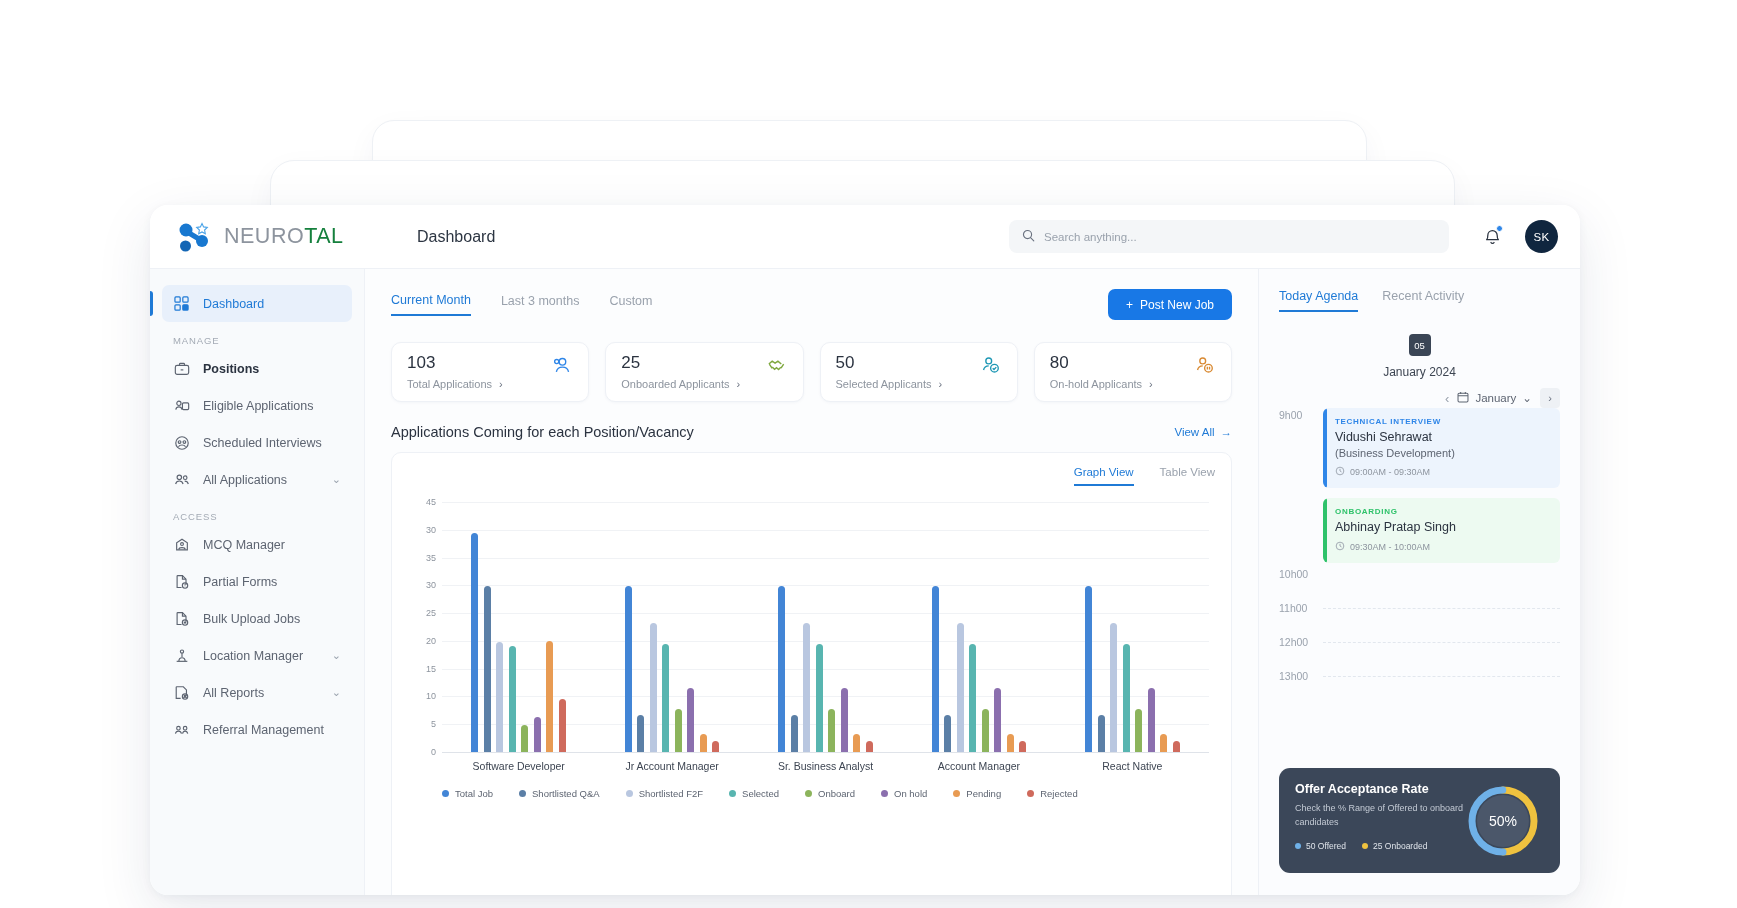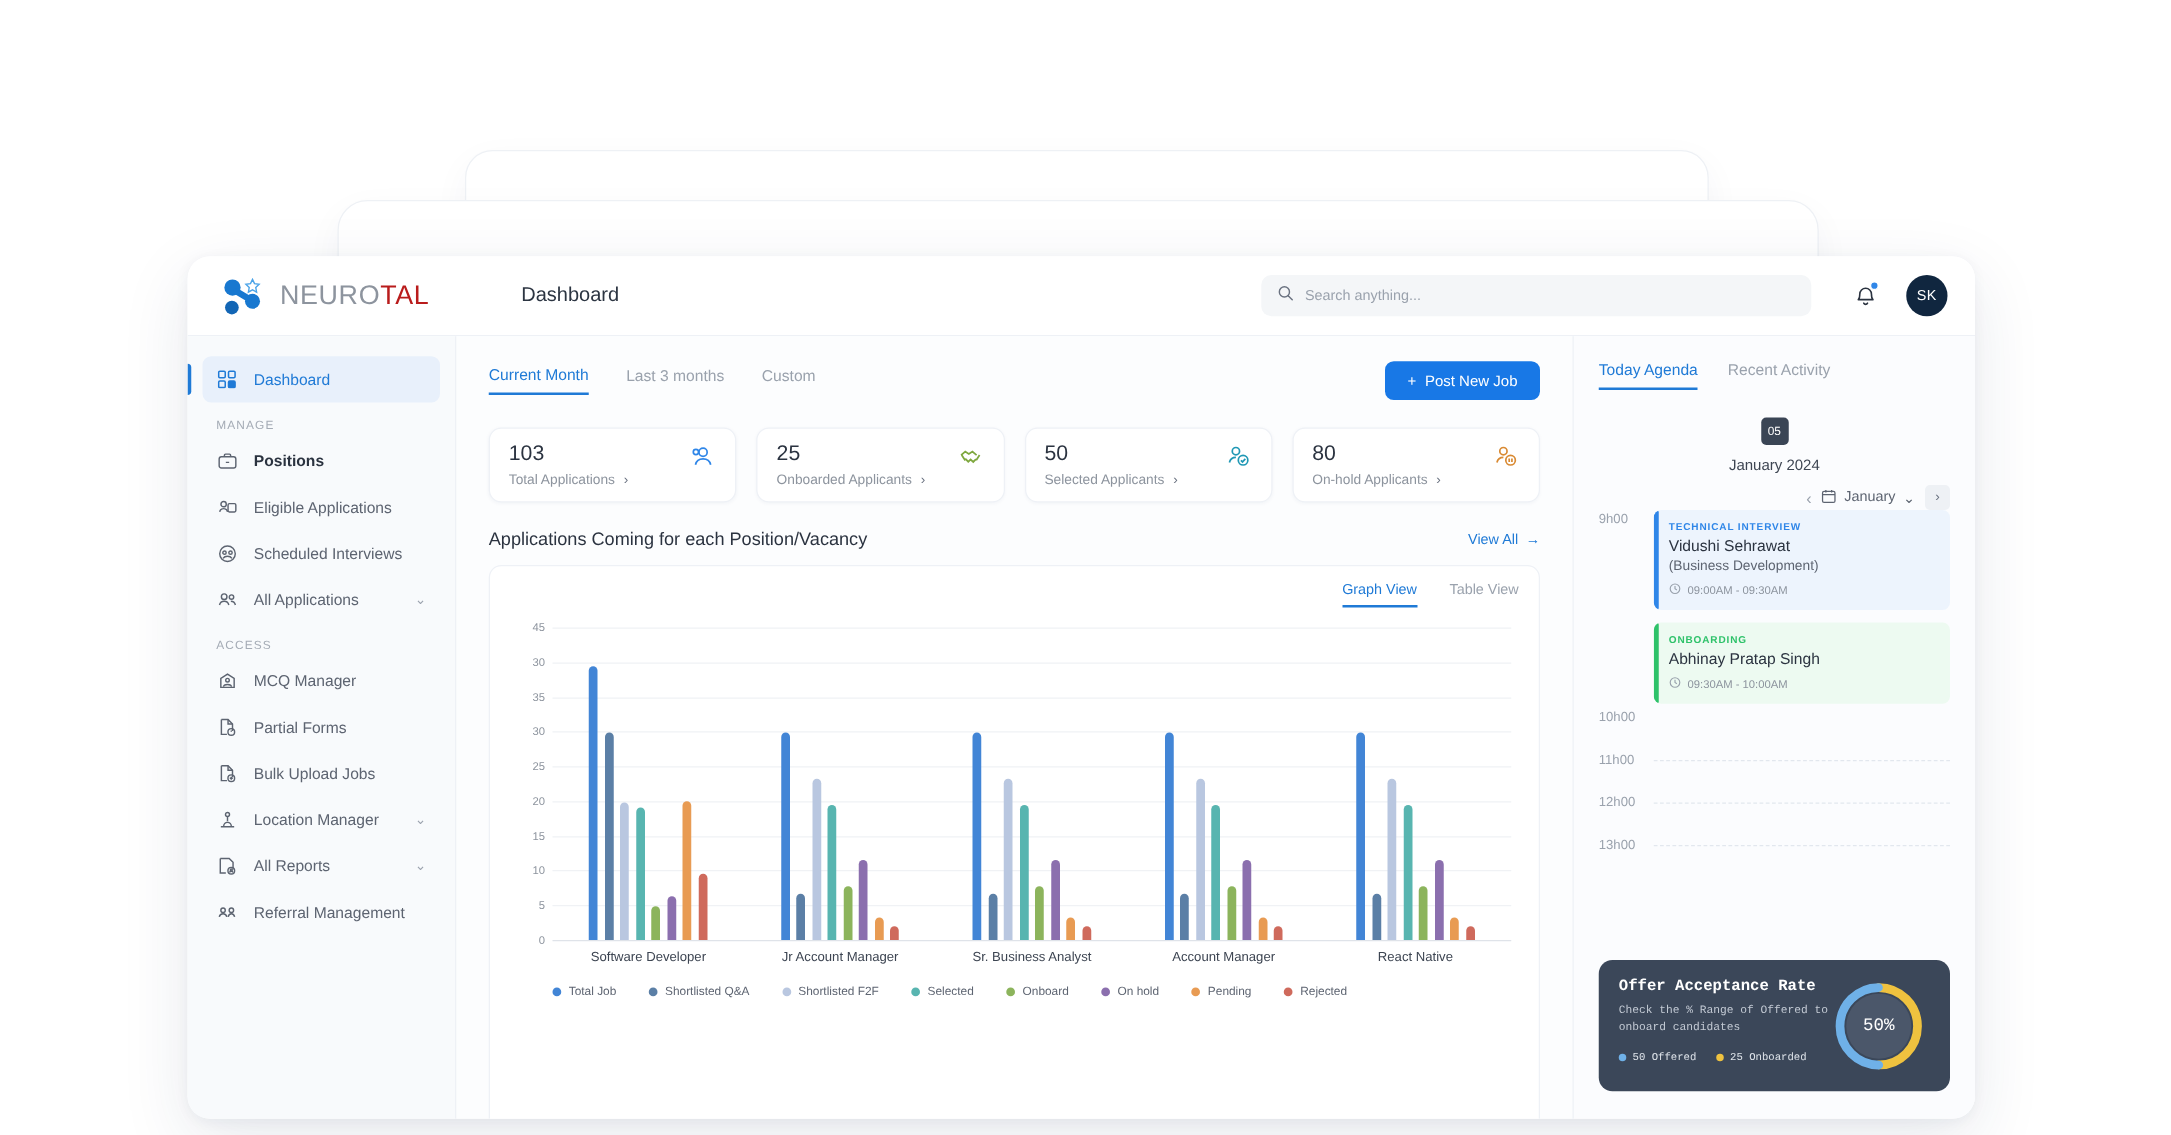--- a/index.html
+++ b/index.html
@@ -22,21 +22,21 @@
     background:#ffffff; border-radius:18px; overflow:hidden;
     box-shadow: 0 18px 55px rgba(25,45,85,.10), 0 2px 10px rgba(25,45,85,.05);
   }
 
   
   .topbar { height:64px; display:flex; align-items:center; padding:0 22px 0 26px; background:#fff;
             border-bottom:1px solid #eef1f6; }
   .brand { display:flex; align-items:center; gap:10px; width:215px; }
   .brand-mark { width:38px; height:34px; position:relative; flex:none; }
   .brand-text { font-size:21.5px; letter-spacing:.5px; color:#8d949e; font-weight:400; }
-  .brand-text .blue { color:#b91c1c; }
+  .brand-text .blue { color:#15803d; }
   .page-title { font-size:16px; color:#2c3542; margin-left:26px; font-weight:400; }
   .top-spacer { flex:1; }
   .search {
     width:440px; height:33px; background:#f4f6f8; border-radius:8px;
     display:flex; align-items:center; gap:9px; padding:0 13px; border:none;
   }
   .search input { border:none; outline:none; background:transparent; font-size:11.5px;
                   color:#5a6371; font-family:inherit; width:100%; }
   .search input::placeholder { color:#9aa2ad; }
   .bell { width:34px; height:34px; margin-left:26px; position:relative; display:flex;
@@ -143,21 +143,21 @@
   .event.green { background:#edfaf1; }
   .event.green::before { background:#2ec26a; }
   .ev-kind { font-size:8px; letter-spacing:.7px; font-weight:700; }
   .event.blue .ev-kind { color:#2f86e8; }
   .event.green .ev-kind { color:#2ec26a; }
   .ev-name { font-size:12.5px; color:#2b3340; margin-top:4px; }
   .ev-sub { font-size:11px; color:#5d6471; margin-top:3px; }
   .ev-time { font-size:9px; color:#8d949e; margin-top:7px; display:flex; align-items:center; gap:5px; }
 
   .offer { position:absolute; left:20px; right:20px; bottom:22px; height:105px;
-           background:#3b4759; border-radius:11px; padding:14px 16px; display:flex; color:#fff;font-family:Liberation Mono, monospace; }
+           background:#3b4759; border-radius:11px; padding:14px 16px; display:flex; color:#fff; }
   .offer .otxt { flex:1; }
   .offer .ot { font-size:12.5px; font-weight:600; }
   .offer .od { font-size:9px; color:#c3cad4; margin-top:6px; line-height:1.55; }
   .offer .oleg { display:flex; gap:16px; margin-top:11px; }
   .offer .ol { display:flex; align-items:center; gap:5px; font-size:8.5px; color:#dfe4ea; }
   .offer .ol .sw { width:6px; height:6px; border-radius:50%; }
   .donut { width:74px; height:74px; position:relative; align-self:center; margin-right:4px; }
   .donut .hole { position:absolute; inset:11px; border-radius:50%; background:#4b576a;
                  display:flex; align-items:center; justify-content:center; font-size:14px; }
 </style>

